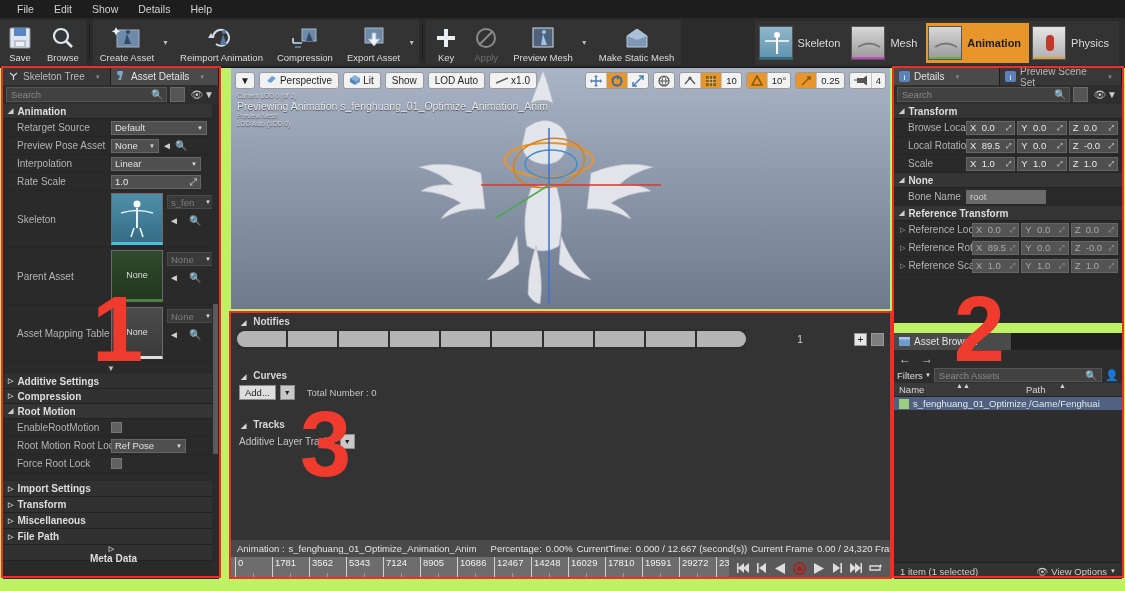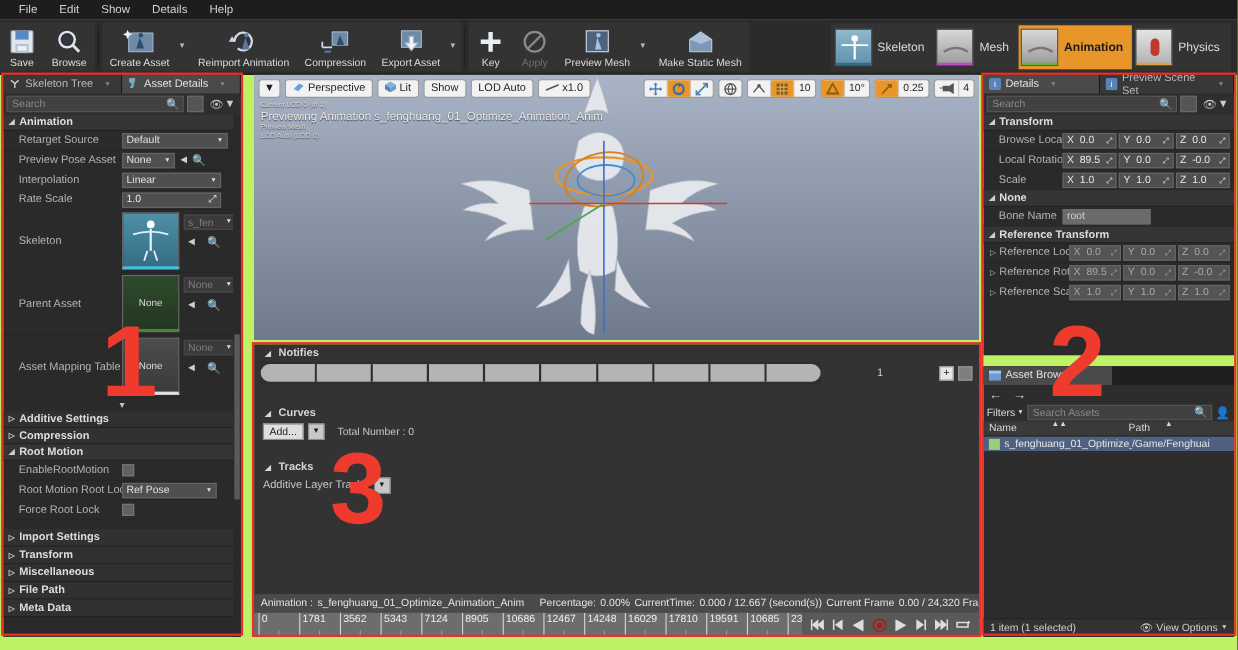--- a/index.html
+++ b/index.html
@@ -465,21 +465,21 @@
 
         <div class="prow">
           <div class="pn">EnableRootMotion</div>
           <div class="pv">
               <div class="chk"></div>
             </div>
         </div>
         <div class="prow">
           <div class="pn">Root Motion Root Lock</div>
           <div class="pv">
-              <div class="combo" style="width:86px;text-align:right;">
+              <div class="combo" style="width:75px;text-align:right;">
             <span>Ref Pose</span>
                 <span class="cc">▼</span>
               </div>
             </div>
         </div>
         <div class="prow">
           <div class="pn">Force Root Lock</div>
           <div class="pv">
               <div class="chk"></div>
             </div>
@@ -496,21 +496,21 @@
           <span>Transform</span>
         </div>
         <div class="cat" style="background:#313131; height:16px;">
           <span class="tri">▷</span>
           <span>Miscellaneous</span>
         </div>
         <div class="cat" style="background:#313131; height:16px;">
           <span class="tri">▷</span>
           <span>File Path</span>
         </div>
-        <div class="cat" style="background:#313131; height:16px;">
+        <div class="cat" style="background:#313131; height:16px;flex-direction:column;">
           <span class="tri">▷</span>
           <span>Meta Data</span>
         </div>
 
         <div class="scrollv" style="top:0; bottom:0;">
           <i style="top:200px; height:150px;"></i>
         </div>
       </div>
     </div>
 
@@ -739,21 +739,21 @@
             <div class="tick" style="left: 263px;">12467</div>
             <div class="tick minor" style="left: 281px;"></div>
             <div class="tick" style="left: 300px;">14248</div>
             <div class="tick minor" style="left: 318px;"></div>
             <div class="tick" style="left: 337px;">16029</div>
             <div class="tick minor" style="left: 355px;"></div>
             <div class="tick" style="left: 374px;">17810</div>
             <div class="tick minor" style="left: 392px;"></div>
             <div class="tick" style="left: 411px;">19591</div>
             <div class="tick minor" style="left: 429px;"></div>
-            <div class="tick" style="left: 448px;">10685</div>
+            <div class="tick" style="left: 448px;">29272</div>
             <div class="tick minor" style="left: 466px;"></div>
             <div class="tick" style="left: 485px;">23153</div>
             <div class="tick minor" style="left: 503px;"></div>
           </div>
         <div class="transport">
           <span class="tp">
             <svg width="13" height="10" viewBox="0 0 13 10">
                 <path d="M6 5 L12 0 v10z" fill="#ddd"></path>
                 <path d="M1 5 L7 0 v10z" fill="#ddd"></path>
                 <rect x="0" y="0" width="1.5" height="10" fill="#ddd"></rect>

